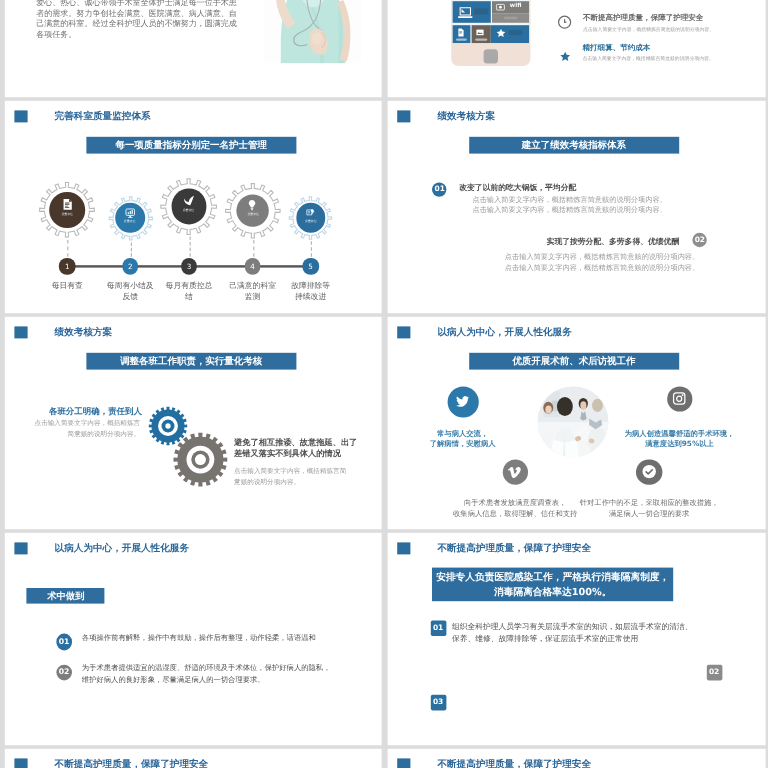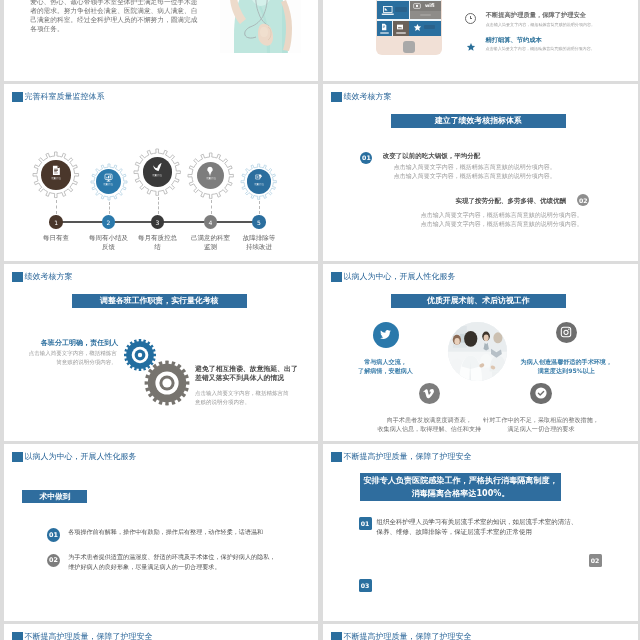--- a/index.html
+++ b/index.html
@@ -11,21 +11,21 @@
   .s-c1{left:322.5px;width:315px;}
   .r0{top:-96px;height:177px;}
   .r1{top:84px;height:177px;}
   .r2{top:264px;height:177px;}
   .r3{top:444px;height:177px;}
   .r4{top:624px;height:177px;}
 
   
   .hdr{position:absolute;display:flex;align-items:center;}
   .hdr .sq{width:10.5px;height:10px;background:#2b6e9e;}
-  .hdr .tx{margin-left:2px;color:#2b6699;font-size:8px;font-weight:normal;white-space:nowrap;}
+  .hdr .tx{margin-left:23px;color:#2b6699;font-size:8px;font-weight:bold;white-space:nowrap;}
   
   .banner{position:absolute;background:#2f6d9e;color:#fff;display:flex;align-items:center;justify-content:center;
           font-size:7.9px;font-weight:bold;text-align:center;line-height:1.35;}
 
   
   .intro-text{position:absolute;left:26.7px;top:94.2px;width:180px;color:#6f6f6f;font-size:6.7px;line-height:1.33;
      white-space:pre-line;}
   .intro-photo{position:absolute;left:216px;top:96px;width:81px;height:53px;overflow:hidden;background:#fff;}
 
   
@@ -230,20 +230,21 @@
         <div class="tl-desc">点击输入简要文字内容，概括精炼言简意赅的说明分项内容。</div>
       </div>
     </div>
   </div>
 
   <div class="slide s-c0 r1">
     <div class="hdr qc-hdr">
       <span class="sq"></span>
       <span class="tx">完善科室质量监控体系</span>
     </div>
+    <div class="banner qc-banner">每一项质量指标分别定一名护士管理</div>
     <div id="qc-steps">
         <div class="gear-wrap" style="left: 27.8px; top: 66.2px; width: 49.6px; height: 49.6px;"><svg width="49.6" height="49.6" viewBox="0 0 49.6 49.6">
             <path d="M43.58,23.69L47.56,23.46A22.80,22.80 0 0 1 47.56,26.14L43.58,25.91A18.81,18.81 0 0 1 42.57,30.96L42.57,30.96L46.34,32.27A22.80,22.80 0 0 1 45.31,34.75L41.72,33.01A18.81,18.81 0 0 1 38.86,37.29L38.86,37.29L41.84,39.94A22.80,22.80 0 0 1 39.94,41.84L37.29,38.86A18.81,18.81 0 0 1 33.01,41.72L33.01,41.72L34.75,45.31A22.80,22.80 0 0 1 32.27,46.34L30.96,42.57A18.81,18.81 0 0 1 25.91,43.58L25.91,43.58L26.14,47.56A22.80,22.80 0 0 1 23.46,47.56L23.69,43.58A18.81,18.81 0 0 1 18.64,42.57L18.64,42.57L17.33,46.34A22.80,22.80 0 0 1 14.85,45.31L16.59,41.72A18.81,18.81 0 0 1 12.31,38.86L12.31,38.86L9.66,41.84A22.80,22.80 0 0 1 7.76,39.94L10.74,37.29A18.81,18.81 0 0 1 7.88,33.01L7.88,33.01L4.29,34.75A22.80,22.80 0 0 1 3.26,32.27L7.03,30.96A18.81,18.81 0 0 1 6.02,25.91L6.02,25.91L2.04,26.14A22.80,22.80 0 0 1 2.04,23.46L6.02,23.69A18.81,18.81 0 0 1 7.03,18.64L7.03,18.64L3.26,17.33A22.80,22.80 0 0 1 4.29,14.85L7.88,16.59A18.81,18.81 0 0 1 10.74,12.31L10.74,12.31L7.76,9.66A22.80,22.80 0 0 1 9.66,7.76L12.31,10.74A18.81,18.81 0 0 1 16.59,7.88L16.59,7.88L14.85,4.29A22.80,22.80 0 0 1 17.33,3.26L18.64,7.03A18.81,18.81 0 0 1 23.69,6.02L23.69,6.02L23.46,2.04A22.80,22.80 0 0 1 26.14,2.04L25.91,6.02A18.81,18.81 0 0 1 30.96,7.03L30.96,7.03L32.27,3.26A22.80,22.80 0 0 1 34.75,4.29L33.01,7.88A18.81,18.81 0 0 1 37.29,10.74L37.29,10.74L39.94,7.76A22.80,22.80 0 0 1 41.84,9.66L38.86,12.31A18.81,18.81 0 0 1 41.72,16.59L41.72,16.59L45.31,14.85A22.80,22.80 0 0 1 46.34,17.33L42.57,18.64A18.81,18.81 0 0 1 43.58,23.69Z" fill="none" stroke="#b9b9b9" stroke-width="0.9"></path>
           </svg></div>
         <div class="gcircle" style="left: 37.8px; top: 76.2px; width: 29.6px; height: 29.6px; background: rgb(74, 55, 43);">
           <svg width="10.7" height="10.7" viewBox="0 0 24 24" style="color:#4a372b">
             <path fill="#fff" d="M4.4 1.8h10.2l5.2 5.2v15.2H4.4z"></path>
             <path fill="currentColor" d="M14.6 1.8l5.2 5.2h-5.2z"></path>
             <path fill="currentColor" d="M7 8.6h8.4v1.5H7zM7 11.5h8.4v1.5H7zM7 14.4h6v1.5H7zM7 17.3h8.4v1.5H7z"></path>
           </svg>

